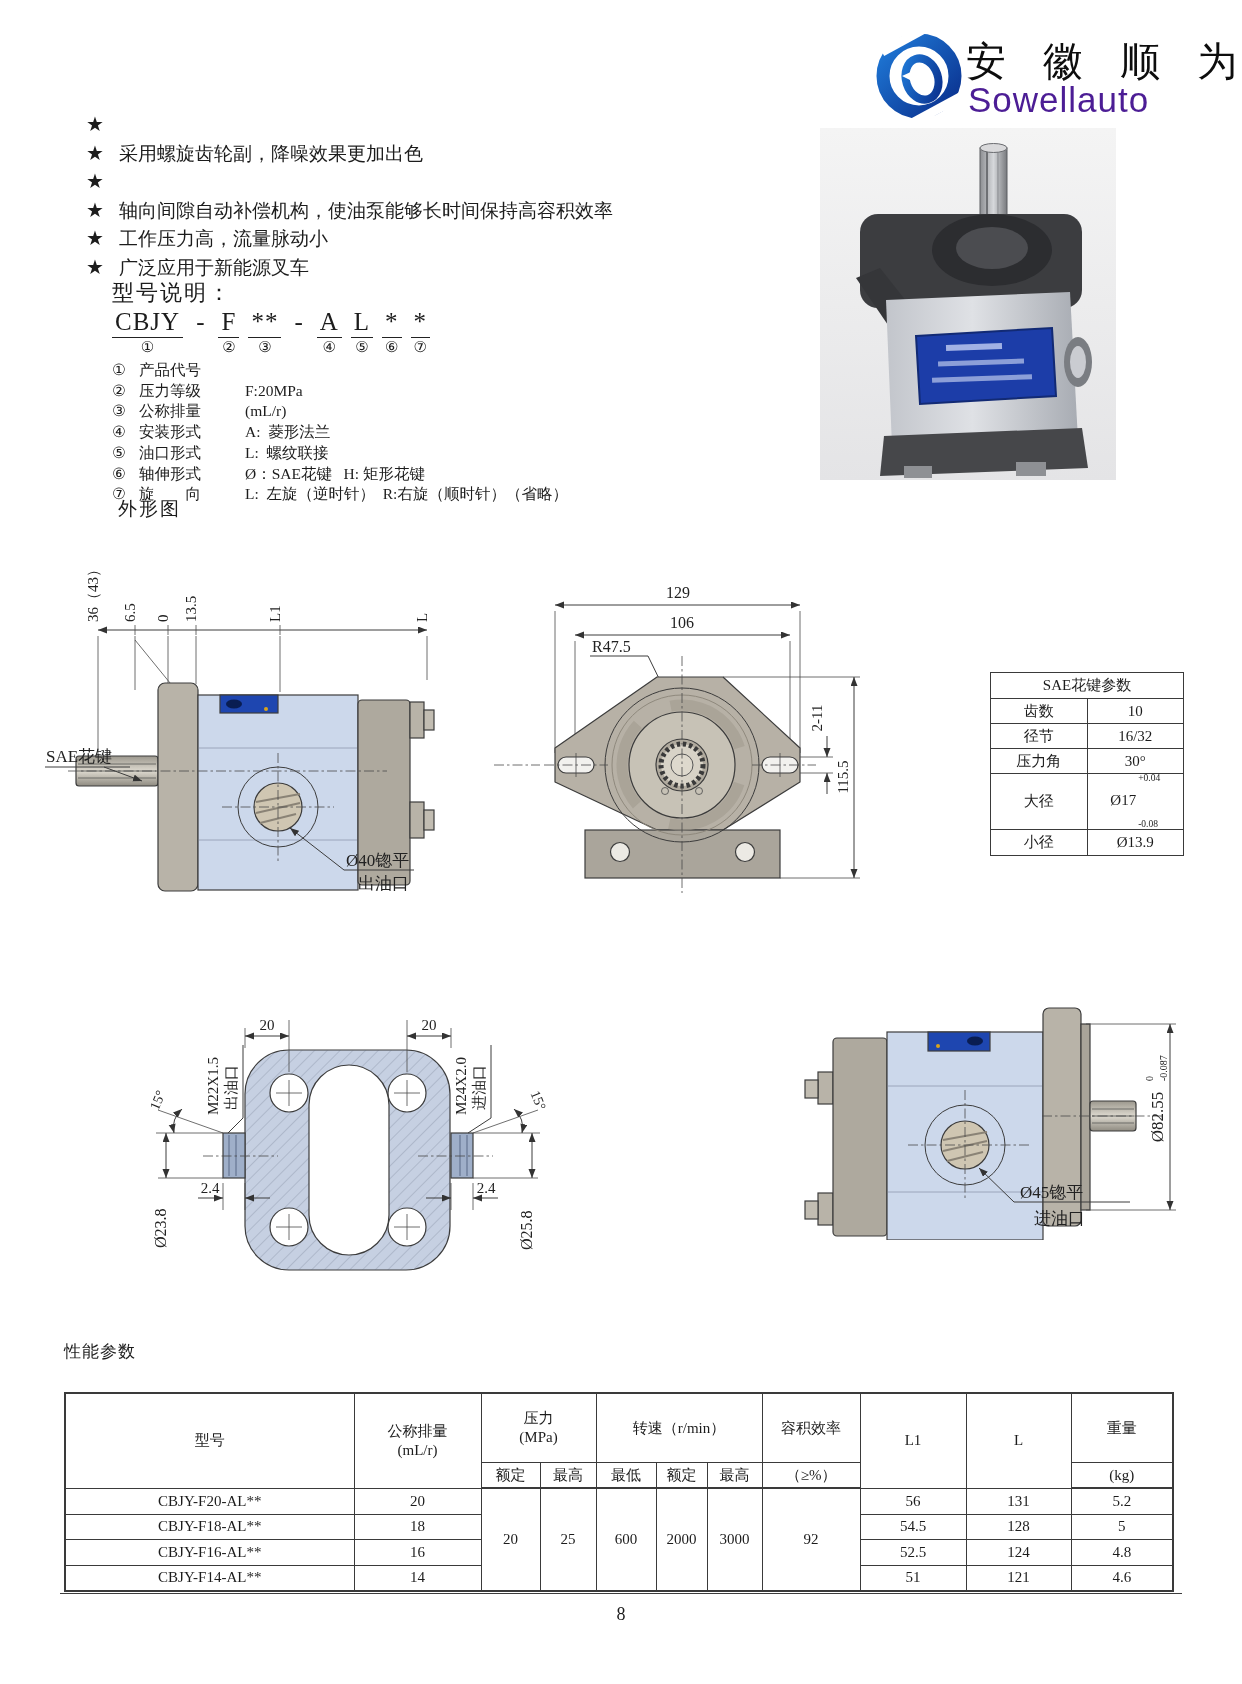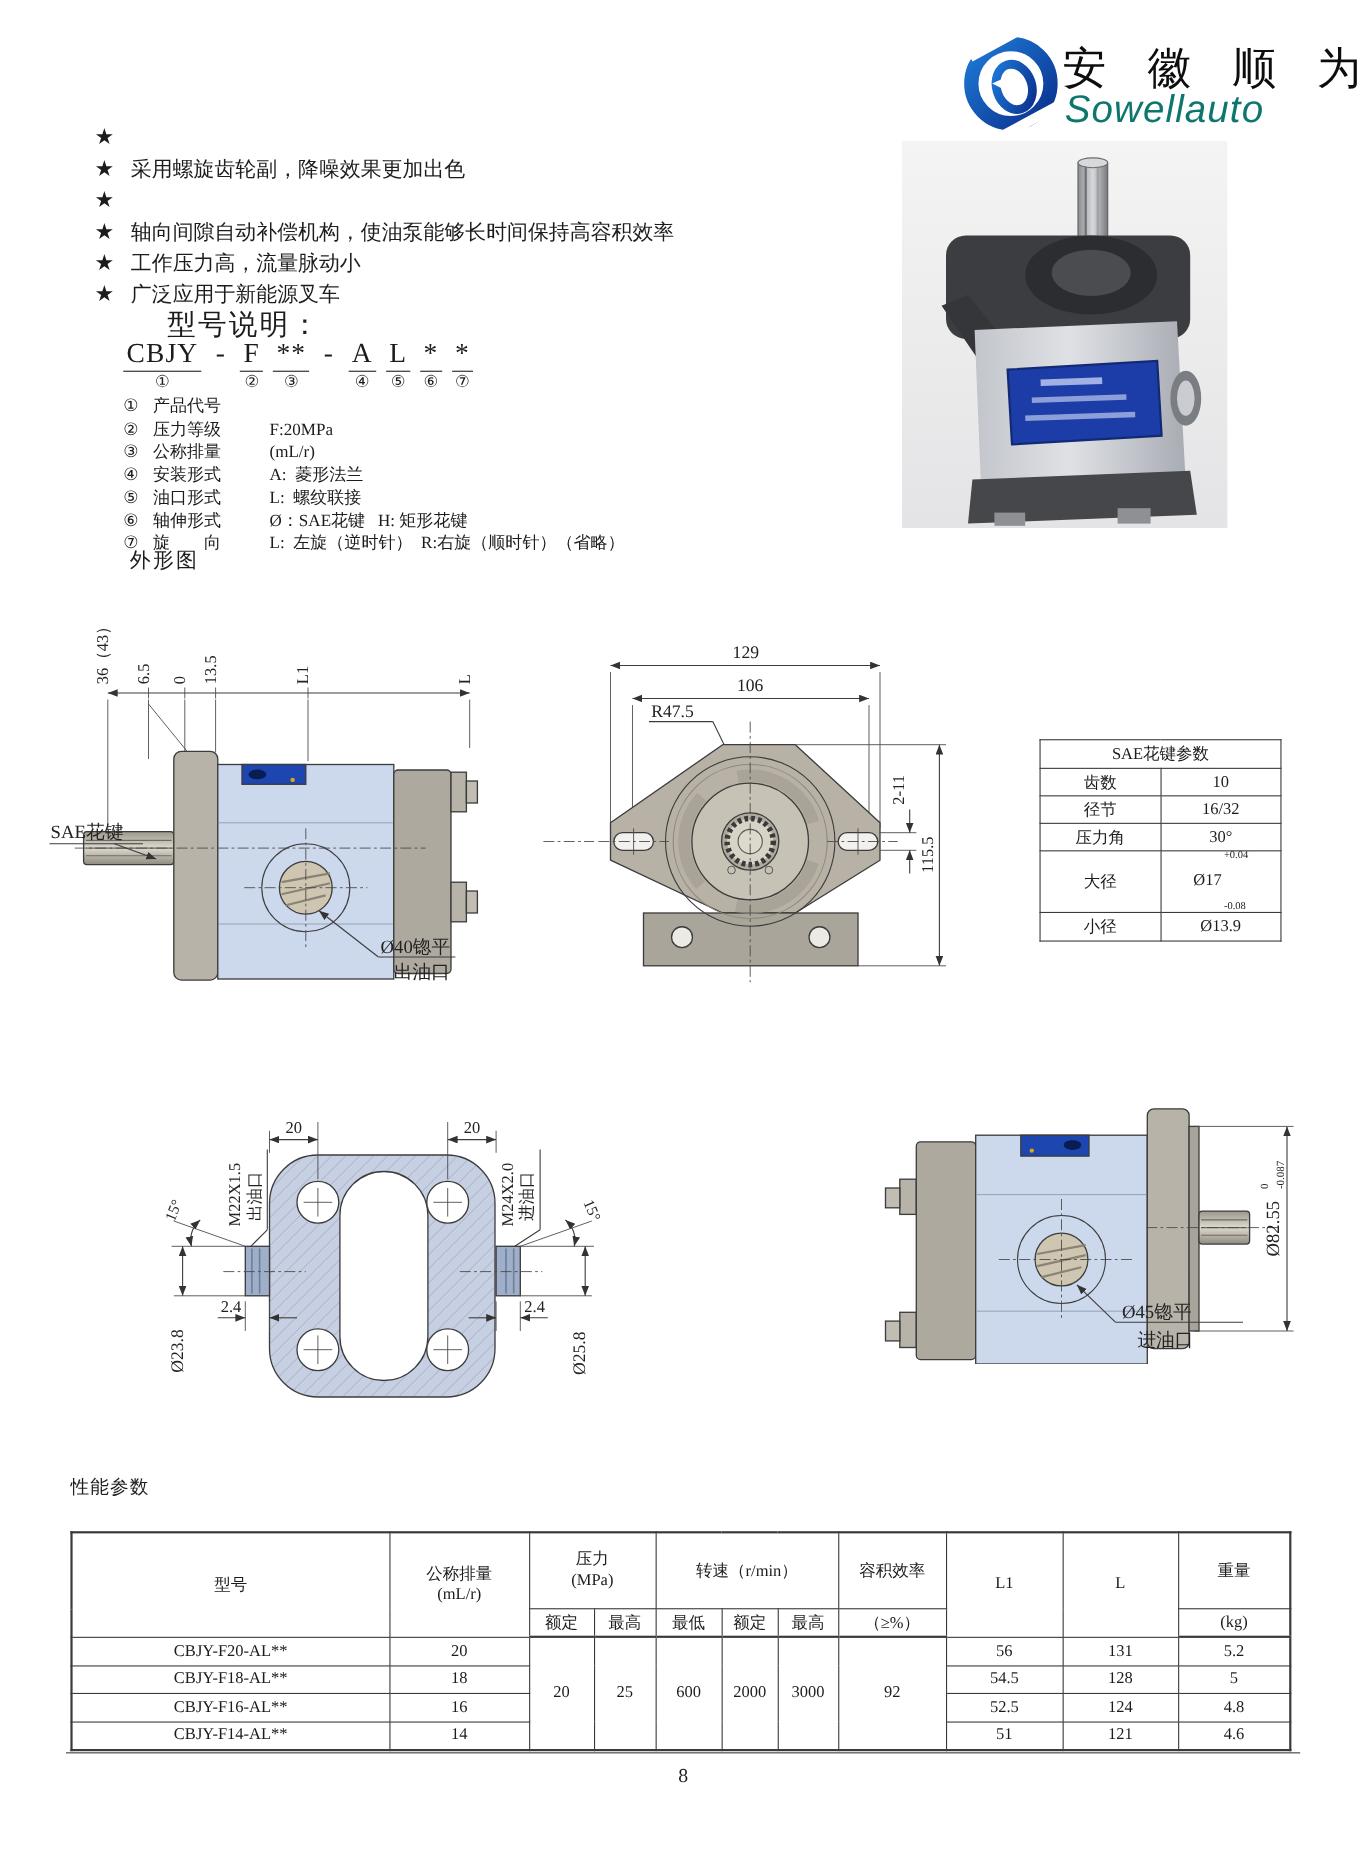--- a/index.html
+++ b/index.html
@@ -2,48 +2,48 @@
 <html><head>
 <meta charset="utf-8">
 <style>
   html,body{margin:0;padding:0;background:#9a9a9a;}
   .page{position:relative;width:1242px;height:1684px;background:#ffffff;overflow:hidden;
         font-family:"Liberation Serif","DejaVu Serif",serif;color:#1c1c1c;}
   .abs{position:absolute;}
   
   .title{left:88px;top:44px;font-size:31px;letter-spacing:1px;font-weight:500;}
   .logo-cn{left:966px;top:34px;font-size:40px;letter-spacing:13px;font-family:"Liberation Sans","DejaVu Sans",sans-serif;color:#0d0d0d;white-space:nowrap;}
-  .logo-en{left:968px;top:80px;font-size:35px;letter-spacing:1px;font-family:"Liberation Sans","DejaVu Sans",sans-serif;color:#0f766e;font-style:italic;}
+  .logo-en{left:968px;top:80px;font-size:35px;letter-spacing:1px;font-family:"Liberation Sans","DejaVu Sans",sans-serif;color:#4c1d95;}
   
   .features{left:86px;top:112px;list-style:none;margin:0;padding:0;}
   .features li{display:flex;align-items:baseline;height:28.6px;font-size:19px;}
   .features .star{margin-right:15px;font-size:20px;}
   
-  .mhead{left:112px;top:278px;font-size:26px;letter-spacing:2px;margin-left:40px;}
+  .mhead{left:112px;top:278px;font-size:22px;letter-spacing:2px;}
   .code-row{left:112px;top:308px;display:flex;align-items:flex-start;}
   .cpart{text-align:center;margin-right:9px;}
   .cpart .t{display:block;font-size:25px;letter-spacing:1px;padding:0 3px 1px;border-bottom:1.6px solid #222;line-height:1.1;}
   .cpart.dash .t{border-bottom:none;padding:0 4px;}
   .cpart .n{font-size:15px;margin-top:4px;}
   .mitems{left:112px;top:360px;}
   .mi{display:flex;font-size:15.5px;line-height:20.7px;white-space:pre;}
   .mi .n{width:27px;}
   .mi .l{width:106px;}
   
   .outline-head{left:118px;top:496px;font-size:19px;letter-spacing:2px;text-align:right;}
   .perf-head{left:64px;top:1340px;font-size:17px;letter-spacing:1px;}
   
   svg text{font-family:"Liberation Serif","DejaVu Serif",serif;fill:#222;}
   .dl{stroke:#3c3c3c;stroke-width:1;fill:none;}
   .thin{stroke:#4a4a4a;stroke-width:.8;fill:none;}
   .dash{stroke:#4a4a4a;stroke-width:.8;fill:none;stroke-dasharray:10 3 2.5 3;}
   .shape{stroke:#3c3c3c;stroke-width:1.2;}
   .divln{stroke:#95a0b5;stroke-width:.9;}
   
-  .sae{left:945px;top:672px;width:220px;border-collapse:collapse;table-layout:fixed;font-size:15px;}
+  .sae{left:990px;top:672px;width:194px;border-collapse:collapse;table-layout:fixed;font-size:15px;}
   .sae td{border:1px solid #3a3a3a;text-align:center;padding:0;}
   .sae{border:1.5px solid #3a3a3a;}
   .sae .ttl{height:25px;}
   .sae td{height:24px;}
   .tol{display:inline-flex;flex-direction:column;font-size:9.5px;line-height:9.5px;margin-left:2px;vertical-align:middle;text-align:left;gap:36px;}
   
   .perf{left:64px;top:1392px;width:1108px;border-collapse:collapse;table-layout:fixed;font-size:15px;border:2px solid #3a3a3a;}
   .perf th,.perf td{border:1px solid #3a3a3a;font-weight:normal;text-align:center;padding:0;}
   .perf thead tr:first-child th{height:68px;}
   .perf thead tr.sub th{height:24px;border-bottom:2.5px solid #3a3a3a;}

